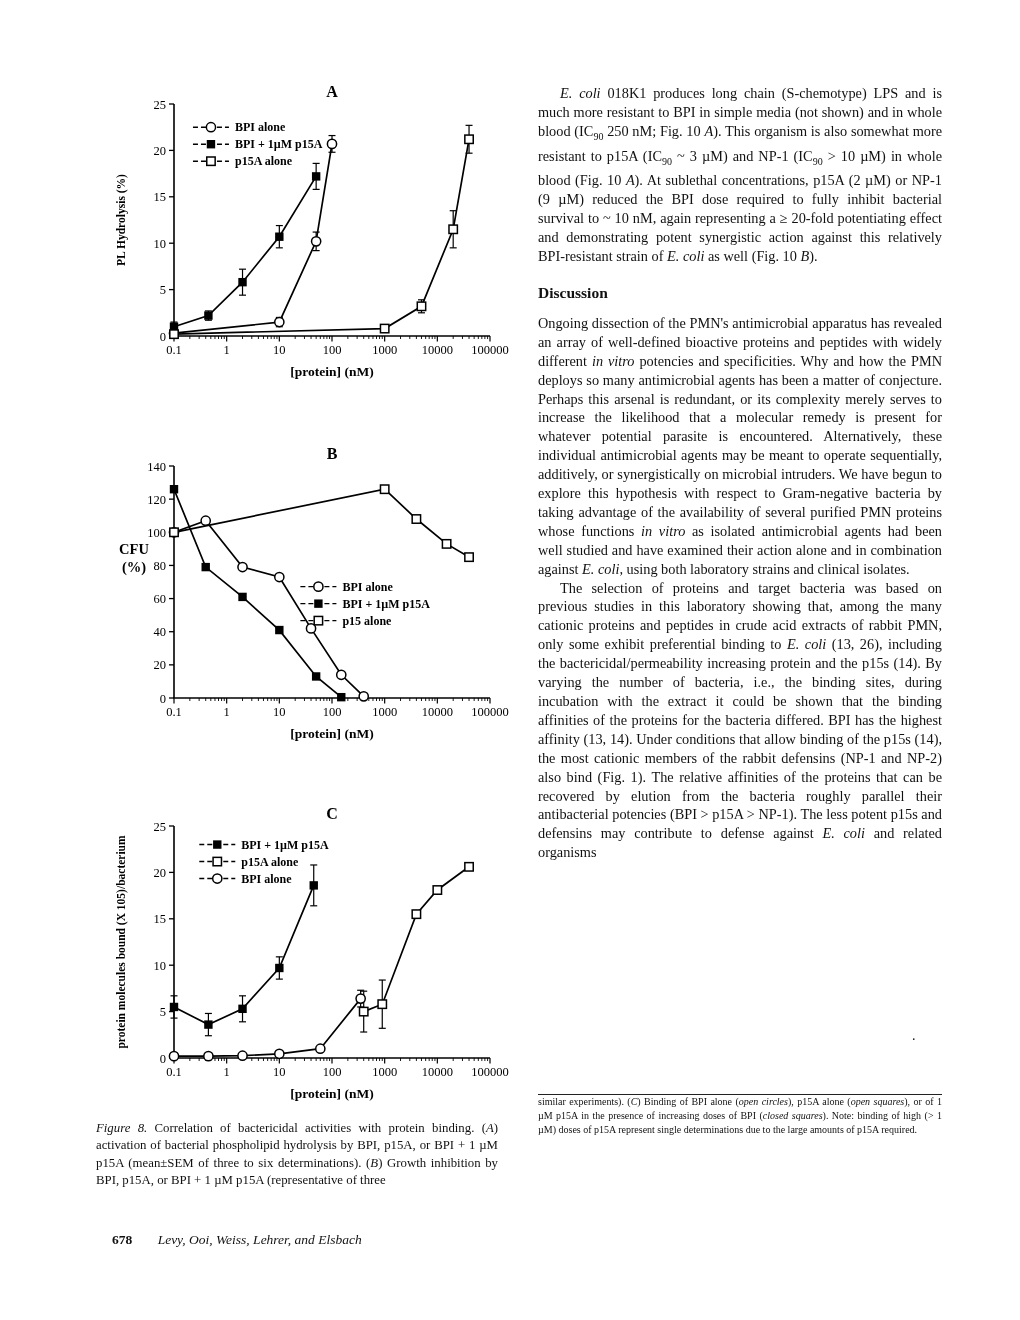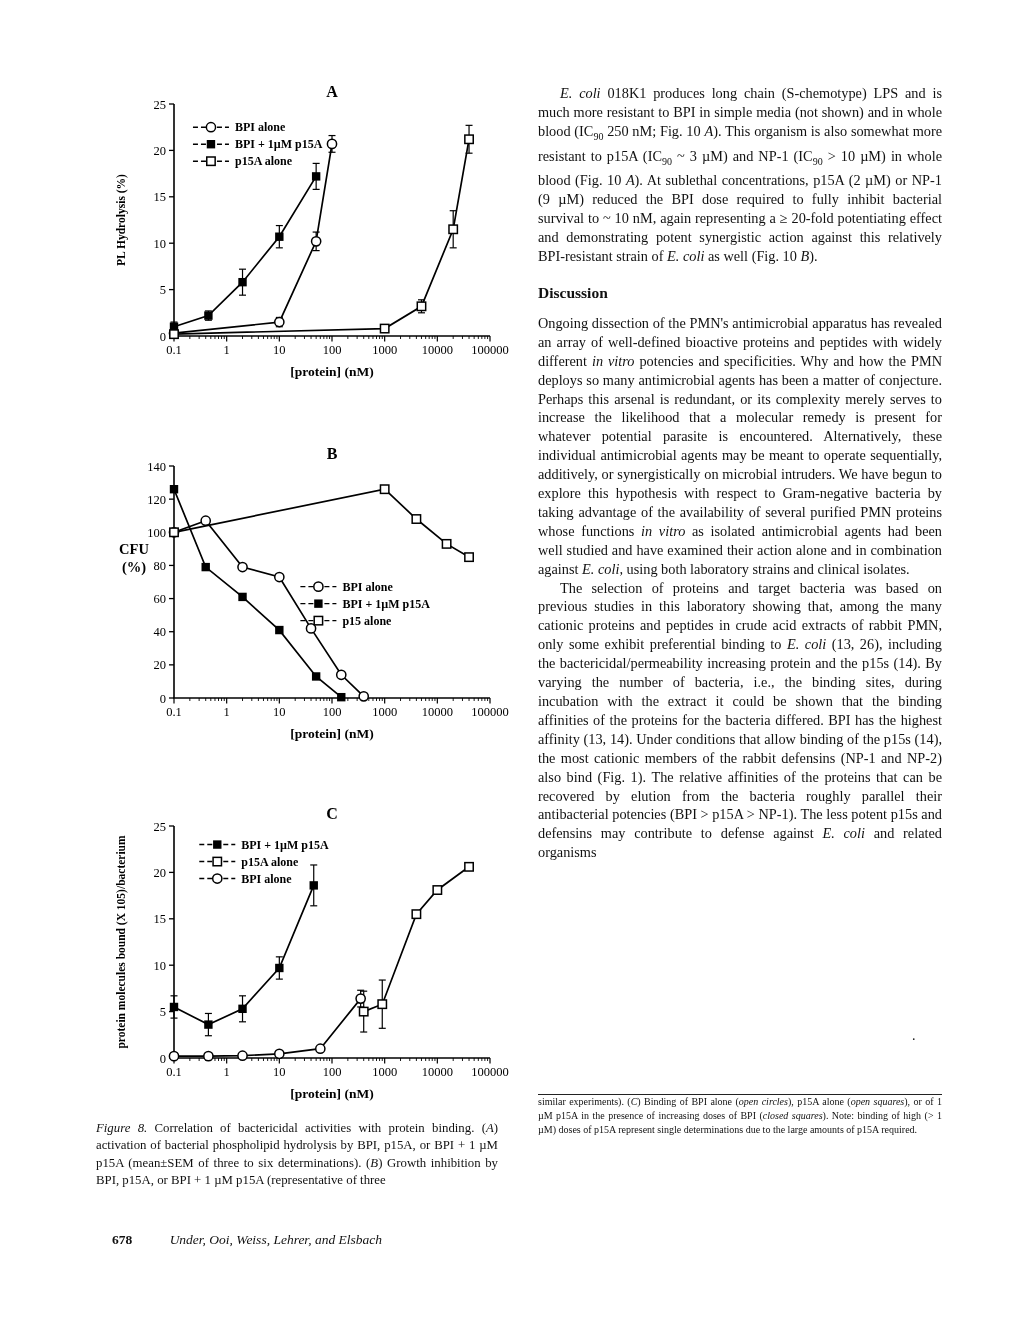--- a/index.html
+++ b/index.html
@@ -17,21 +17,21 @@
   .caption-left {
     position:absolute; left:96px; top:1120px; width:402px;
     font-size:12.8px; line-height:17.4px; text-align:justify;
   }
   .caption-right {
     position:absolute; left:538px; top:1094px; width:404px;
     font-size:10px; line-height:14px; text-align:justify;
     border-top:1.5px solid #222; 
   }
   .footer { position:absolute; left:112px; top:1232px; font-size:13.5px; }
-  .footer .pn { font-weight:bold; margin-right:34px; }
+  .footer .pn { font-weight:bold; margin-right:22px; }
   .footer .authors { font-style:italic; }
   .stray-mark { position:absolute; left:912px; top:1028px; font-size:14px; }
 </style>
 </head>
 <body>
 
 <div class="page">
 
   <svg class="chart" width="400" height="310" style="left:112px; top:84px">
       <text fill="#000" font-family="&quot;Liberation Serif&quot;, serif" x="220" y="13" text-anchor="middle" font-size="16" font-weight="bold">A</text>
@@ -433,16 +433,16 @@
     <p class="para"><span>Ongoing dissection of the PMN's antimicrobial apparatus has revealed an array of well-defined bioactive proteins and peptides with widely different </span><span style="font-style: italic;">in vitro</span><span> potencies and specificities. Why and how the PMN deploys so many antimicrobial agents has been a matter of conjecture. Perhaps this arsenal is redundant, or its complexity merely serves to increase the likelihood that a molecular remedy is present for whatever potential parasite is encountered. Alternatively, these individual antimicrobial agents may be meant to operate sequentially, additively, or synergistically on microbial intruders. We have begun to explore this hypothesis with respect to Gram-negative bacteria by taking advantage of the availability of several purified PMN proteins whose functions </span><span style="font-style: italic;">in vitro</span><span> as isolated antimicrobial agents had been well studied and have examined their action alone and in combination against </span><span style="font-style: italic;">E. coli,</span><span> using both laboratory strains and clinical isolates.</span></p>
     <p class="para indent"><span>The selection of proteins and target bacteria was based on previous studies in this laboratory showing that, among the many cationic proteins and peptides in crude acid extracts of rabbit PMN, only some exhibit preferential binding to </span><span style="font-style: italic;">E. coli</span><span> (13, 26), including the bactericidal/permeability increasing protein and the p15s (14). By varying the number of bacteria, i.e., the binding sites, during incubation with the extract it could be shown that the binding affinities of the proteins for the bacteria differed. BPI has the highest affinity (13, 14). Under conditions that allow binding of the p15s (14), the most cationic members of the rabbit defensins (NP-1 and NP-2) also bind (Fig. 1). The relative affinities of the proteins that can be recovered by elution from the bacteria roughly parallel their antibacterial potencies (BPI &gt; p15A &gt; NP-1). The less potent p15s and defensins may contribute to defense against </span><span style="font-style: italic;">E. coli</span><span> and related organisms</span></p>
   </div>
 
   <div class="stray-mark">.</div>
 
   <div class="caption-right"><span>similar experiments). (</span><span style="font-style: italic;">C</span><span>) Binding of BPI alone (</span><span style="font-style: italic;">open circles</span><span>), p15A alone (</span><span style="font-style: italic;">open squares</span><span>), or of 1 µM p15A in the presence of increasing doses of BPI (</span><span style="font-style: italic;">closed squares</span><span>). Note: binding of high (&gt; 1 µM) doses of p15A represent single determinations due to the large amounts of p15A required.</span></div>
 
   <div class="footer">
     <span class="pn">678</span>
-    <span class="authors">Under, Ooi, Weiss, Lehrer, and Elsbach</span>
+    <span class="authors">Levy, Ooi, Weiss, Lehrer, and Elsbach</span>
   </div>
 
 </div>
 
 </body></html>

